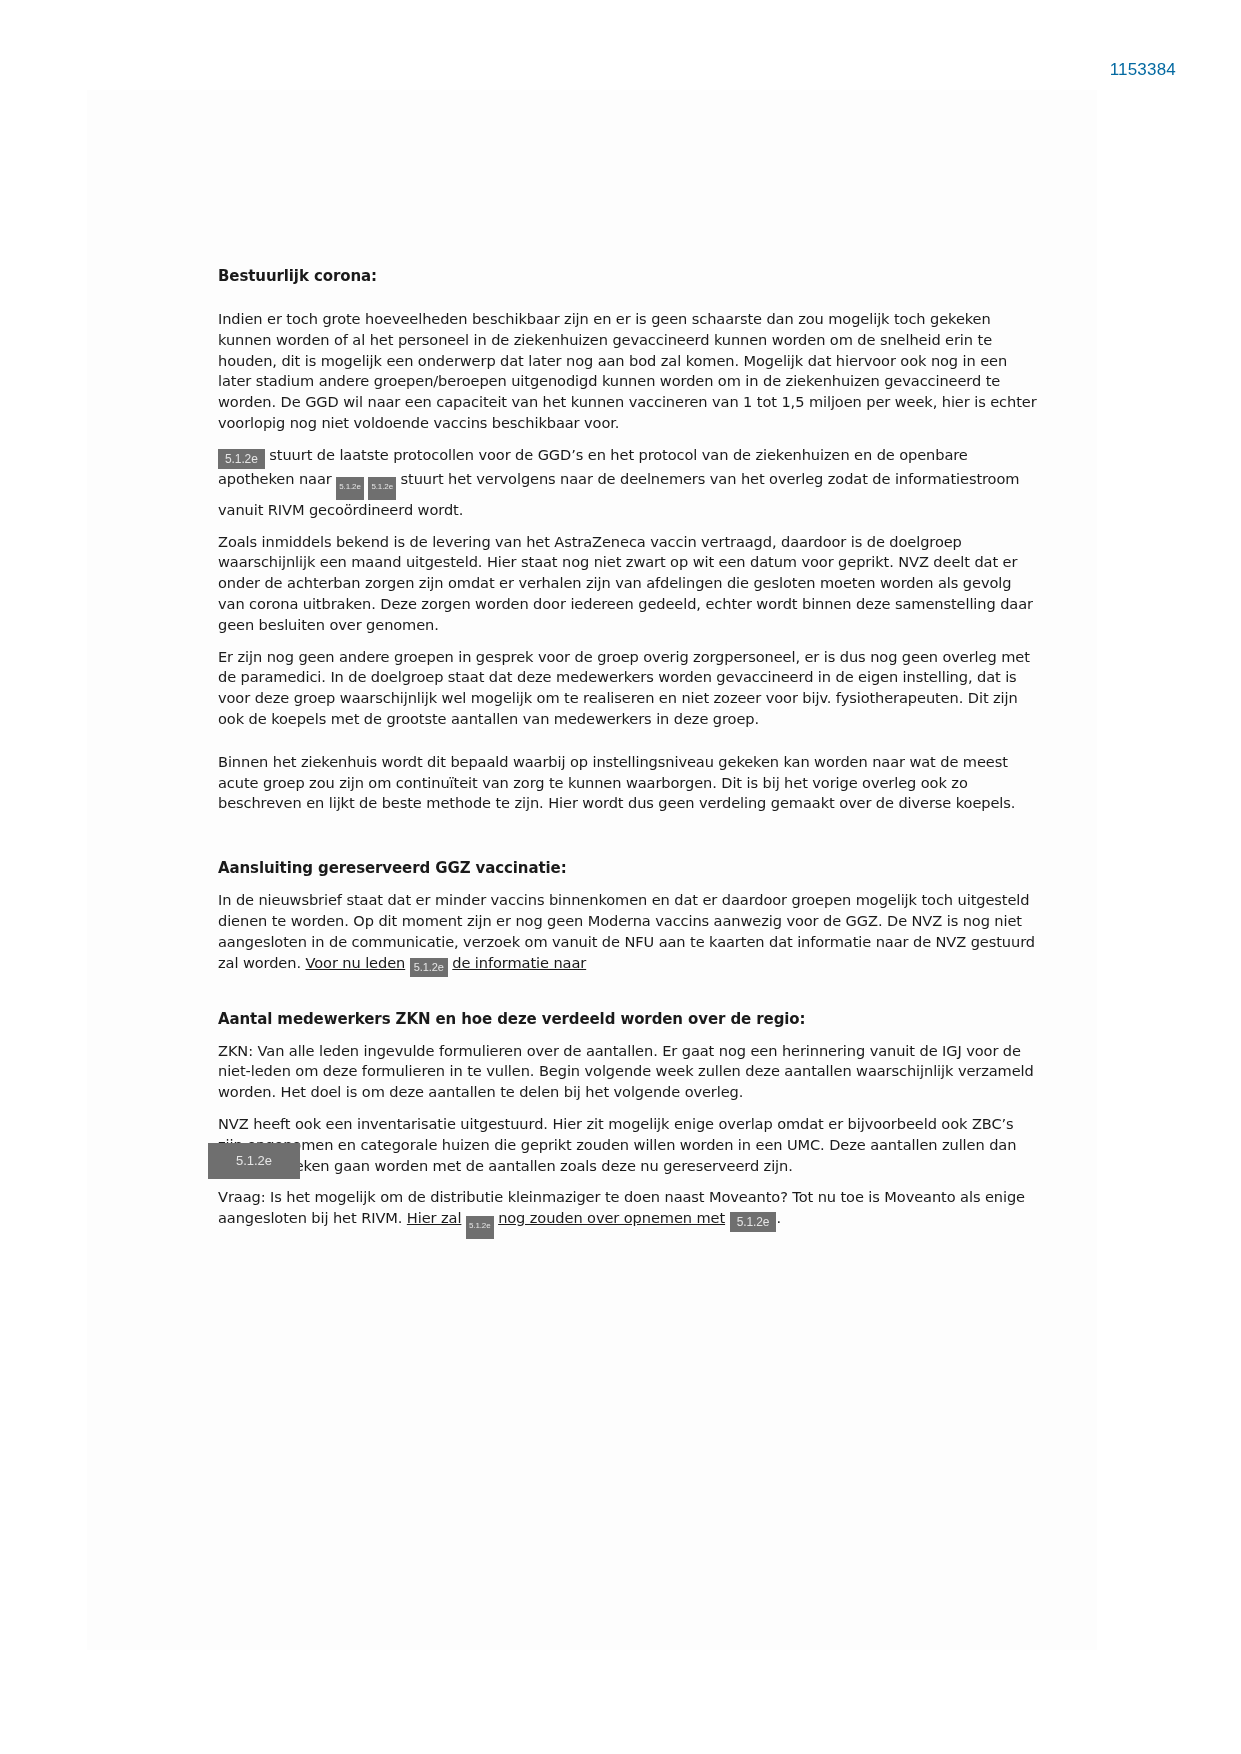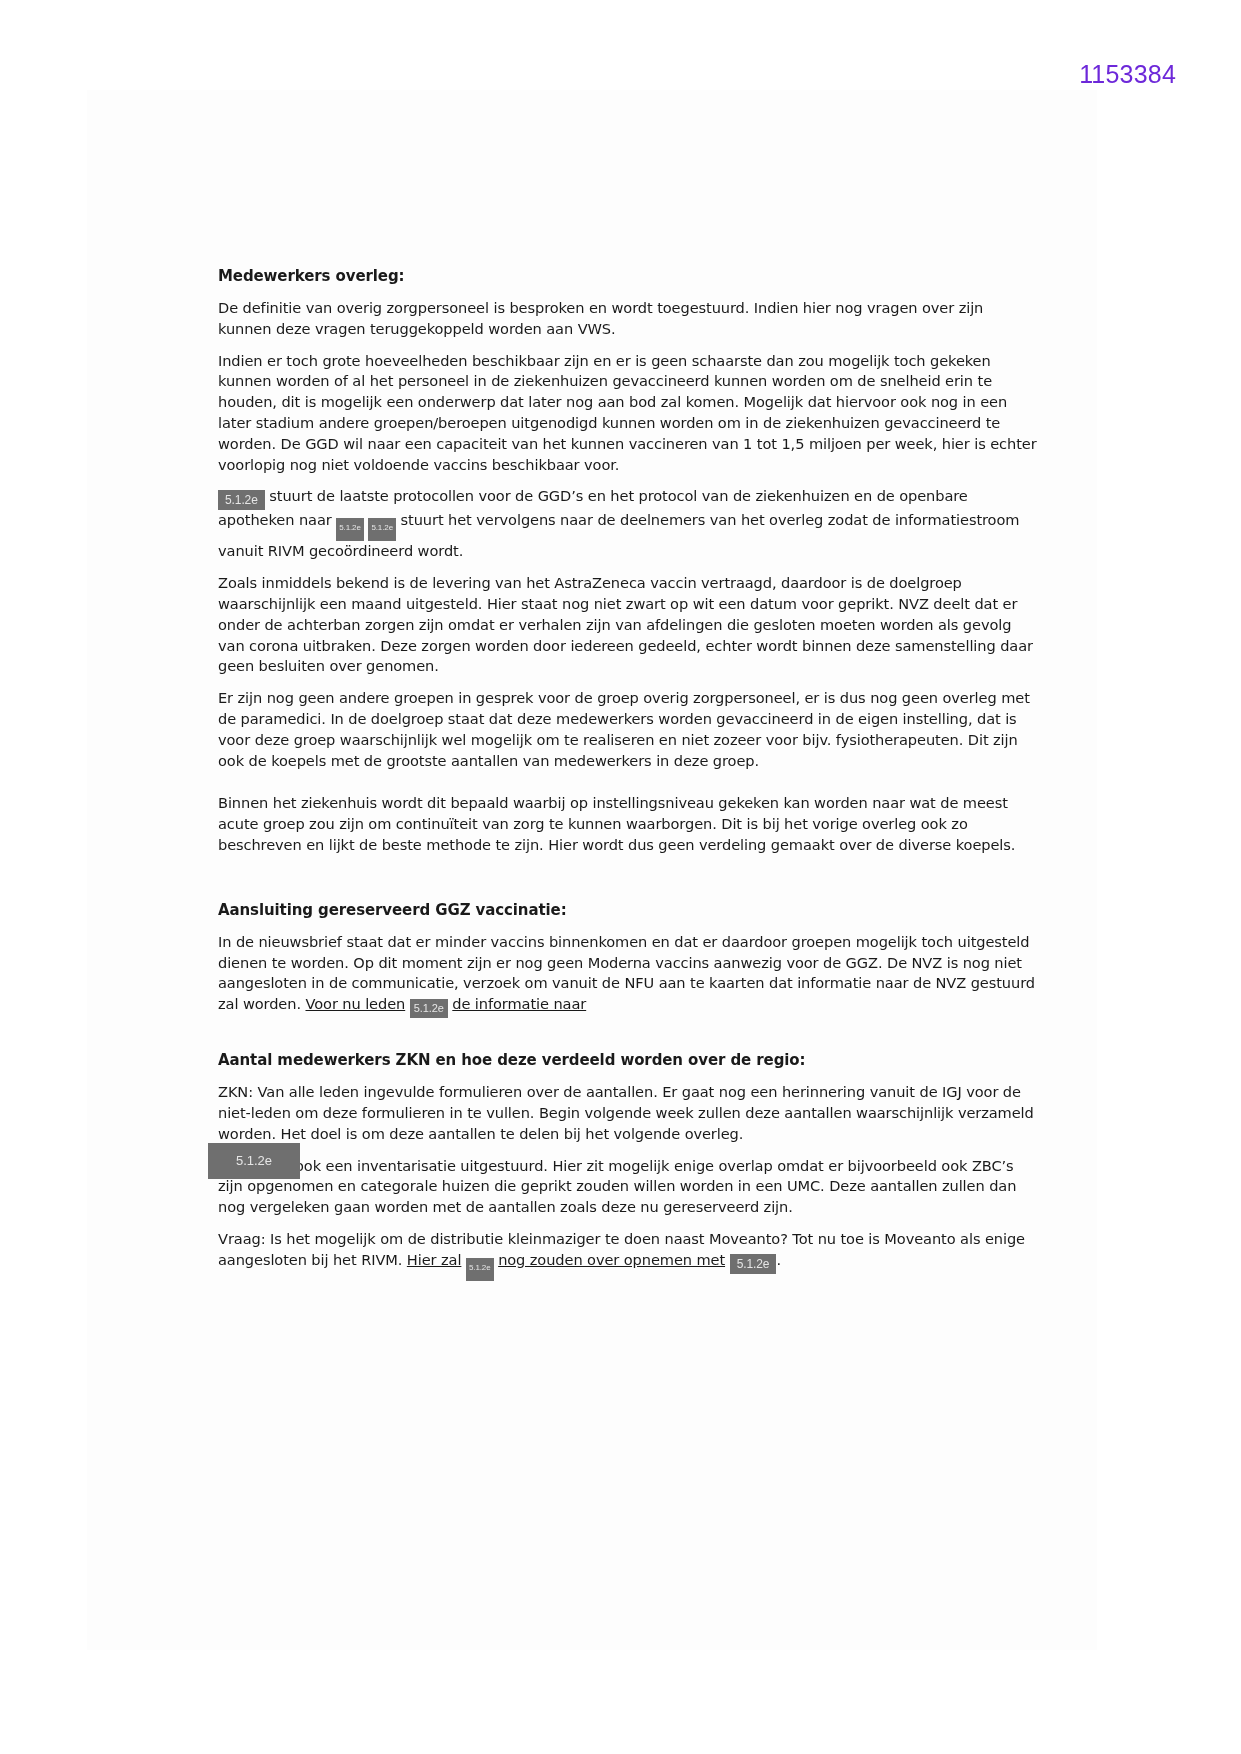--- a/index.html
+++ b/index.html
@@ -13,22 +13,22 @@
       position: relative;
       overflow: hidden;
       font-family: "DejaVu Sans", sans-serif;
       color: #1a1a1a;
     }
     .doc-number {
       position: absolute;
       top: 60px;
       right: 65px;
       font-family: "Liberation Sans", sans-serif;
-      font-size: 25px;
-      color: #6d28d9;
+      font-size: 17px;
+      color: #0369a1;
       letter-spacing: 0.2px;
     }
     .scan-area {
       position: absolute;
       left: 87px;
       top: 90px;
       width: 1010px;
       height: 1560px;
       background: #fdfdfd;
     }
@@ -103,23 +103,22 @@
 </head>
 <body>
 
 <div class="doc-number">1153384</div>
 
 <div class="scan-area"></div>
 
 <div class="content">
 
   <div style="height:48px"></div>
-  <h2>Medewerkers overleg:</h2>
+  <h2>Bestuurlijk corona:</h2>
   <div style="height:11px"></div>
-  <p>De definitie van overig zorgpersoneel is besproken en wordt toegestuurd. Indien hier nog vragen over zijn kunnen deze vragen teruggekoppeld worden aan VWS.</p>
   <div style="height:11px"></div>
   <p>Indien er toch grote hoeveelheden beschikbaar zijn en er is geen schaarste dan zou mogelijk toch gekeken kunnen worden of al het personeel in de ziekenhuizen gevaccineerd kunnen worden om de snelheid erin te houden, dit is mogelijk een onderwerp dat later nog aan bod zal komen. Mogelijk dat hiervoor ook nog in een later stadium andere groepen/beroepen uitgenodigd kunnen worden om in de ziekenhuizen gevaccineerd te worden. De GGD wil naar een capaciteit van het kunnen vaccineren van 1 tot 1,5 miljoen per week, hier is echter voorlopig nog niet voldoende vaccins beschikbaar voor.</p>
   <div style="height:11px"></div>
   <p>
     <span class="redact r-big">5.1.2e</span>
     <span>stuurt de laatste protocollen voor de GGD’s en het protocol van de ziekenhuizen en de openbare apotheken naar</span>
     <span class="redact r-small">5.1.2e</span>
     <span class="redact r-small">5.1.2e</span>
     <span>stuurt het vervolgens naar de deelnemers van het overleg zodat de informatiestroom vanuit RIVM gecoördineerd wordt.</span>
   </p>

